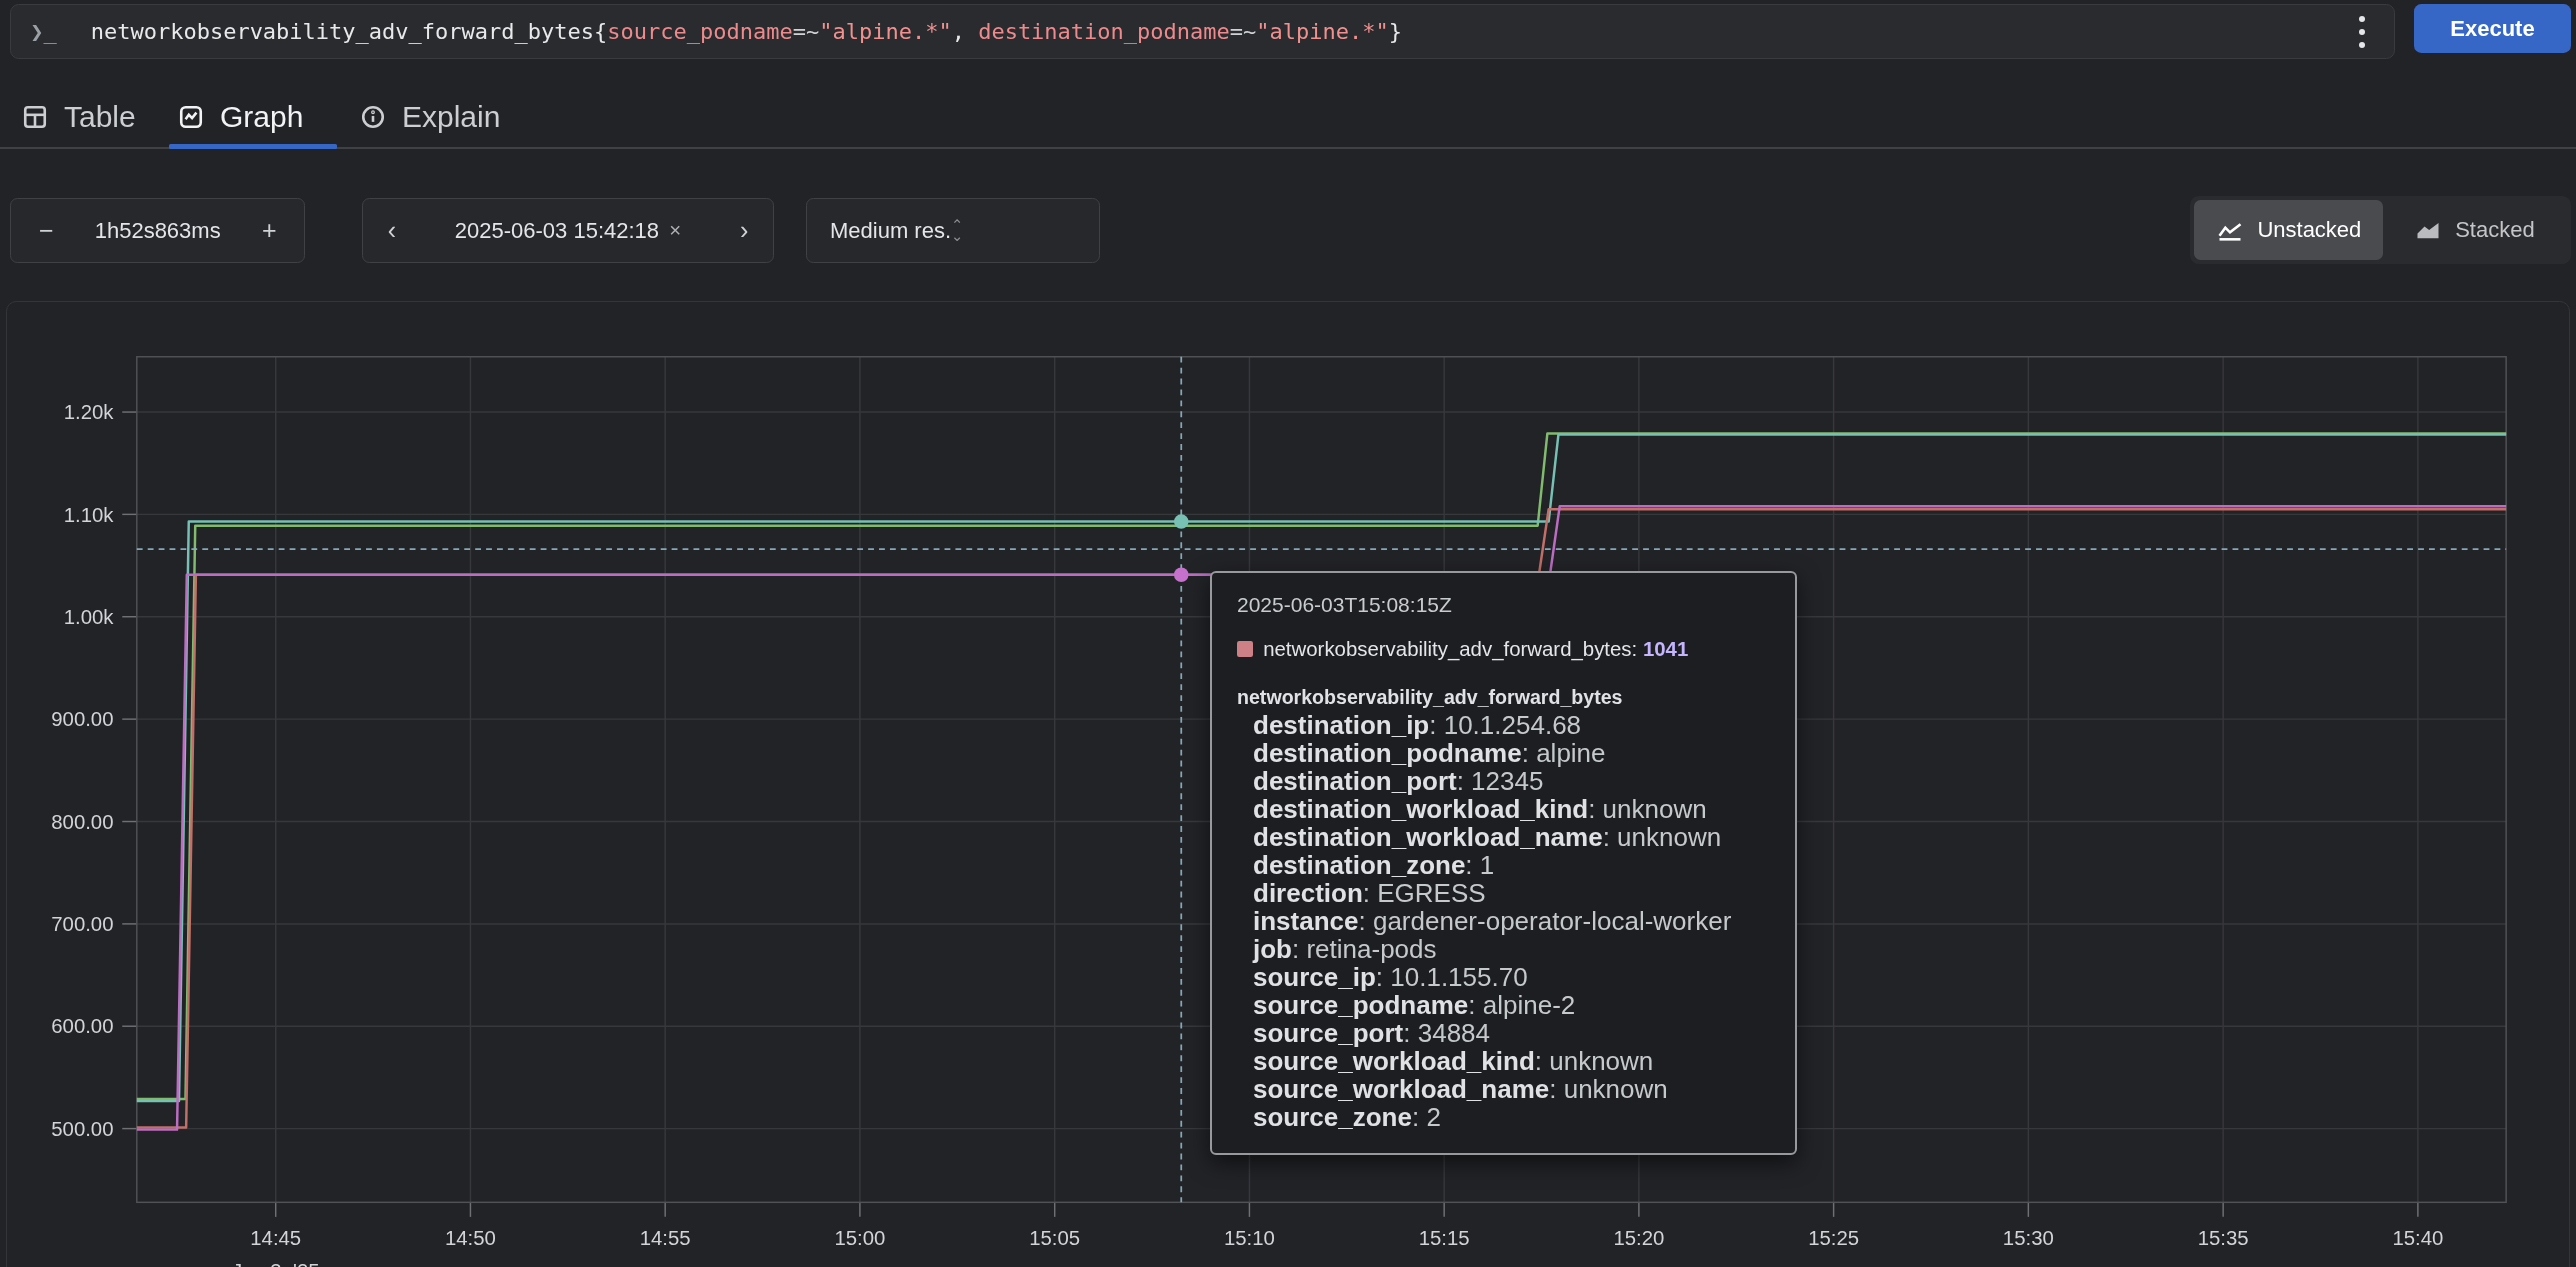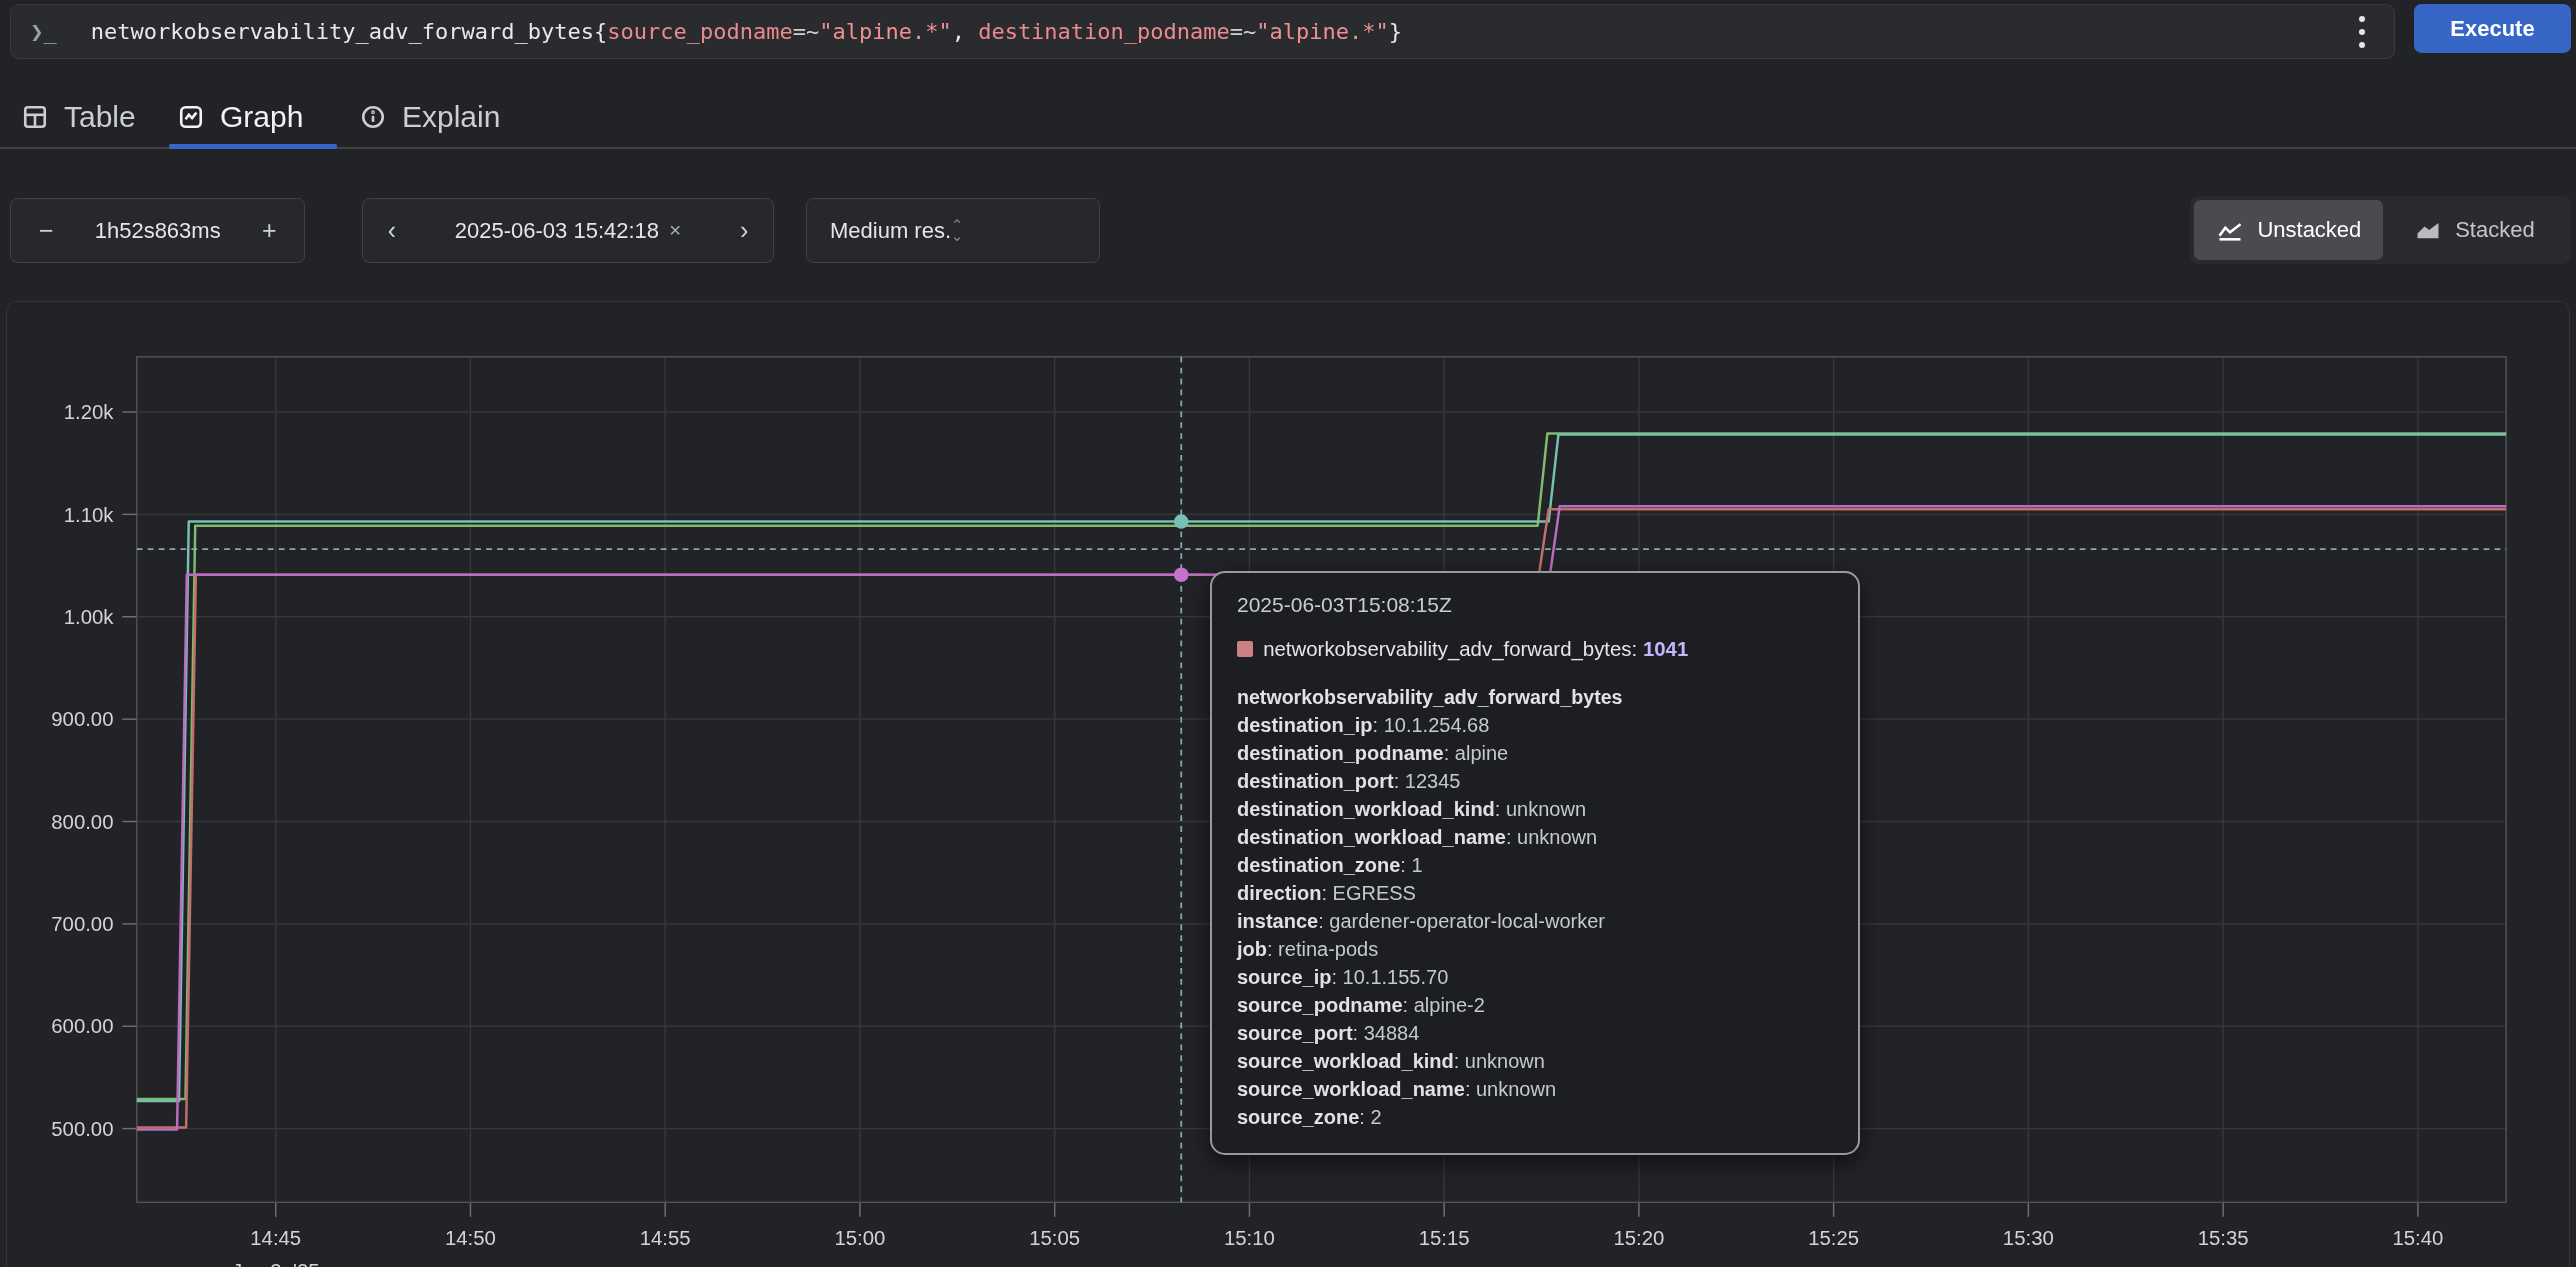--- a/index.html
+++ b/index.html
@@ -53,29 +53,29 @@
                border-radius:10.2px;box-sizing:border-box;}
   #chart-svg{position:absolute;left:0;top:0;width:2576px;height:1268px;pointer-events:none;}
   .grid{stroke:#37383c;stroke-width:2;}
   .pborder{stroke:#515256;stroke-width:2;fill:none;}
   .tick{stroke:#6f7074;stroke-width:2;}
   .ylab,.xlab,.x2lab{font-family:"Liberation Sans",sans-serif;font-size:28px;fill:#d2d4d7;}
   .series{fill:none;stroke-width:3.4;stroke-linejoin:round;}
   .xhair{stroke:#8ab0bf;stroke-width:2.4;stroke-dasharray:8 7;opacity:.95;}
 
   
-  .tooltip{position:absolute;left:1210px;top:571px;width:650px;box-sizing:border-box;background:#1d1e21;
-           border:2.2px solid #97999d;border-radius:15px;padding:20.4px 25px 22px 25px;
+  .tooltip{position:absolute;left:1210px;top:571px;width:587px;box-sizing:border-box;background:#1d1e21;
+           border:2.2px solid #97999d;border-radius:6px;padding:20.4px 25px 22px 25px;
            box-shadow:0 7.3px 22px rgba(0,0,0,.55);z-index:5;}
   .tt-time{font-size:21px;color:#c9cccf;margin-bottom:20.4px;}
   .tt-series{display:flex;align-items:center;font-size:20.4px;color:#e4e6e9;margin-bottom:22px;}
   .tt-swatch{width:16px;height:16px;border-radius:2.2px;margin-right:10.2px;flex:none;}
   .tt-val{font-weight:700;color:#c4b5fd;margin-top:46px;}
   .tt-metric{font-size:19.6px;font-weight:700;color:#e0e2e5;line-height:28px;}
-  .tt-row{font-size:20px;color:#c6c9cc;line-height:28px;}
+  .tt-row{font-size:26px;color:#c6c9cc;line-height:28px;margin-left:16px;}
   .tt-row b{color:#dfe1e4;font-weight:700;}
 </style>
 </head>
 <body>
 
 <div id="app" style="--accent: #3667c6;">
 
   <div class="query-bar">
     <span class="prompt">❯_</span>
     <span class="query-text" id="query-text"><span class="qt-plain">networkobservability_adv_forward_bytes{</span><span class="qt-label">source_podname</span><span class="qt-op">=~</span><span class="qt-string">"alpine.*"</span><span class="qt-plain">, </span><span class="qt-label">destination_podname</span><span class="qt-op">=~</span><span class="qt-string">"alpine.*"</span><span class="qt-plain">}</span></span>

